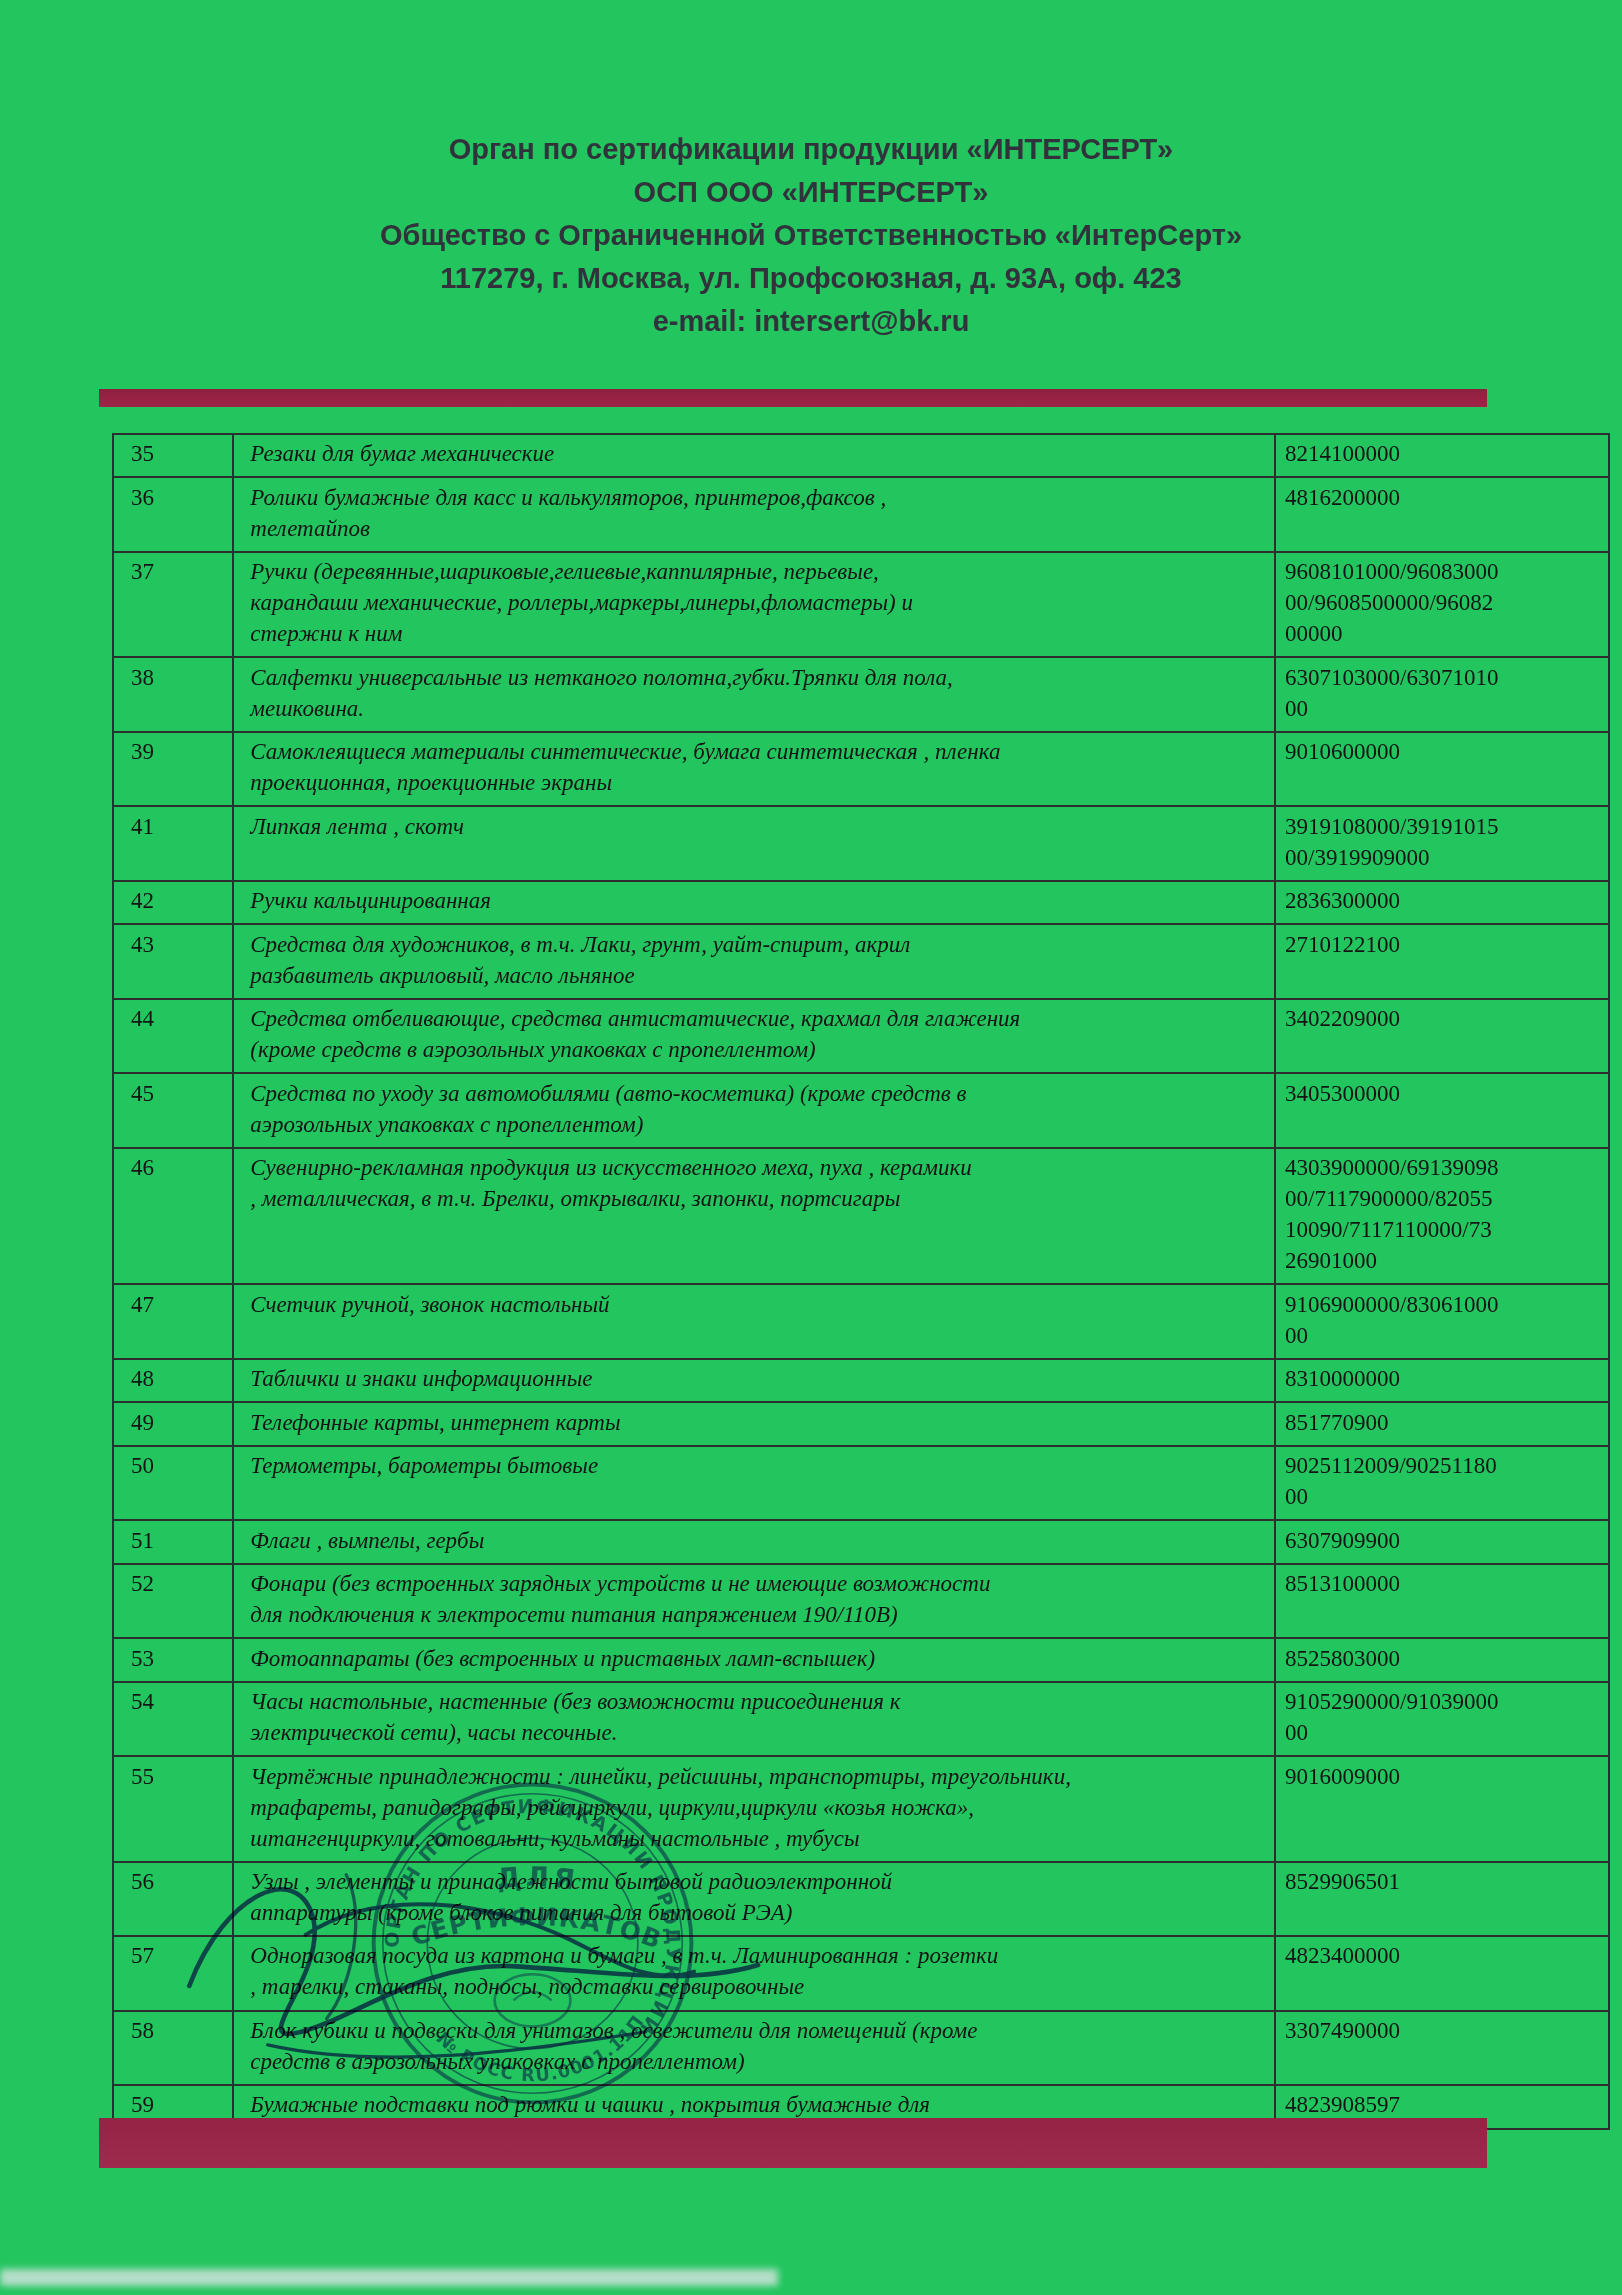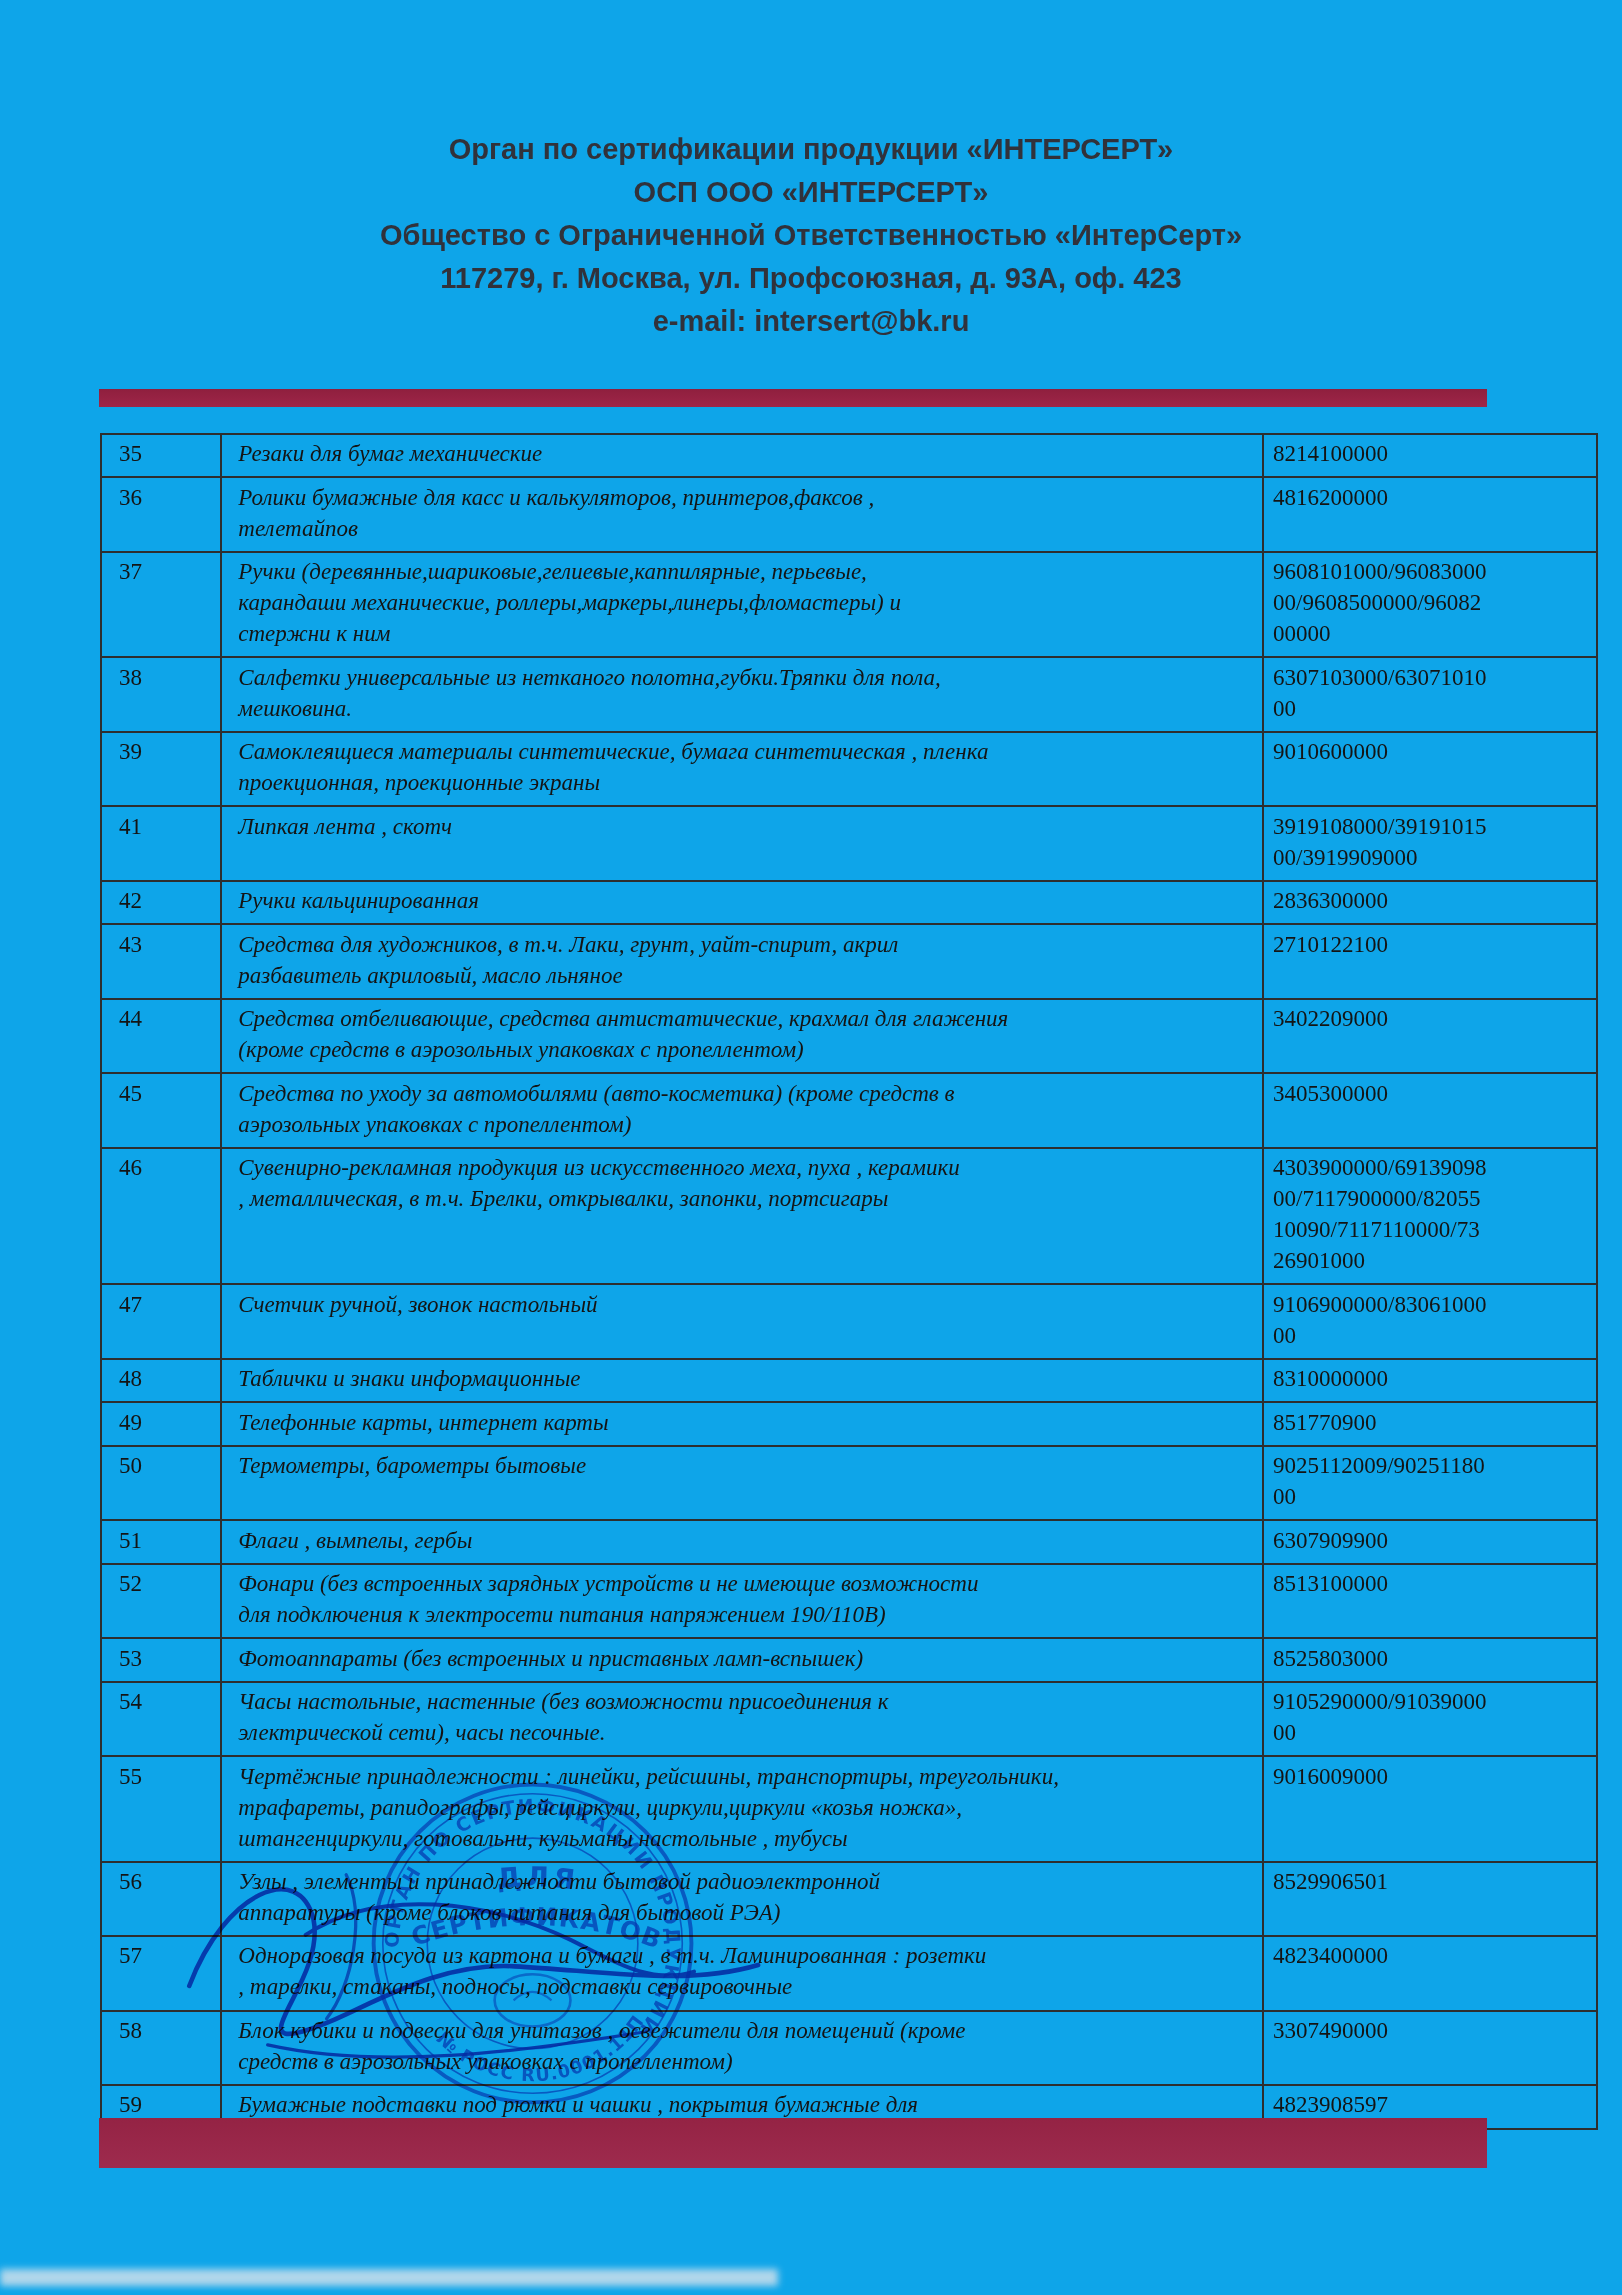--- a/index.html
+++ b/index.html
@@ -1,40 +1,40 @@
 <!DOCTYPE html>
 <html style="font-size:10.5px"><head>
 <meta charset="utf-8">
 <title>Scanned certification document</title>
 <style>
   html,body{margin:0;padding:0;background:#888;}
   .page{
     position:relative;
     width:1622px;height:2295px;
-    background:#0ea5e9;
+    background:#22c55e;
     overflow:hidden;
     font-family:"Liberation Serif", serif;
   }
   
   .header{
     position:absolute;left:0;top:128px;width:1622px;
     text-align:center;
     font-family:"Liberation Sans", sans-serif;
     font-weight:700;
     font-size:29px;line-height:43px;
     color:#31323b;
     letter-spacing:0px;
   }
   
   .bar{position:absolute;left:99px;width:1388px;background:#9e2647;}
   .bar.top{top:389px;height:17.7px;background:linear-gradient(180deg,#8f1f3e,#a8295042 115%),#9e2647;}
   .bar.bottom{top:2118px;height:50px;background:linear-gradient(180deg,#942344,#9e2b4e),#9e2647;}
   
   table.items{
-    position:absolute;left:100px;top:433px;
+    position:absolute;left:112px;top:433px;
     width:1415px;
     border-collapse:collapse;
     table-layout:fixed;
   }
   table.items td{
     border:2px solid #2e2e2e;
     border-top-width:2.6px;border-bottom-width:2.6px;
     vertical-align:top;
     font-size:23px;line-height:31px;
     color:#141414;

